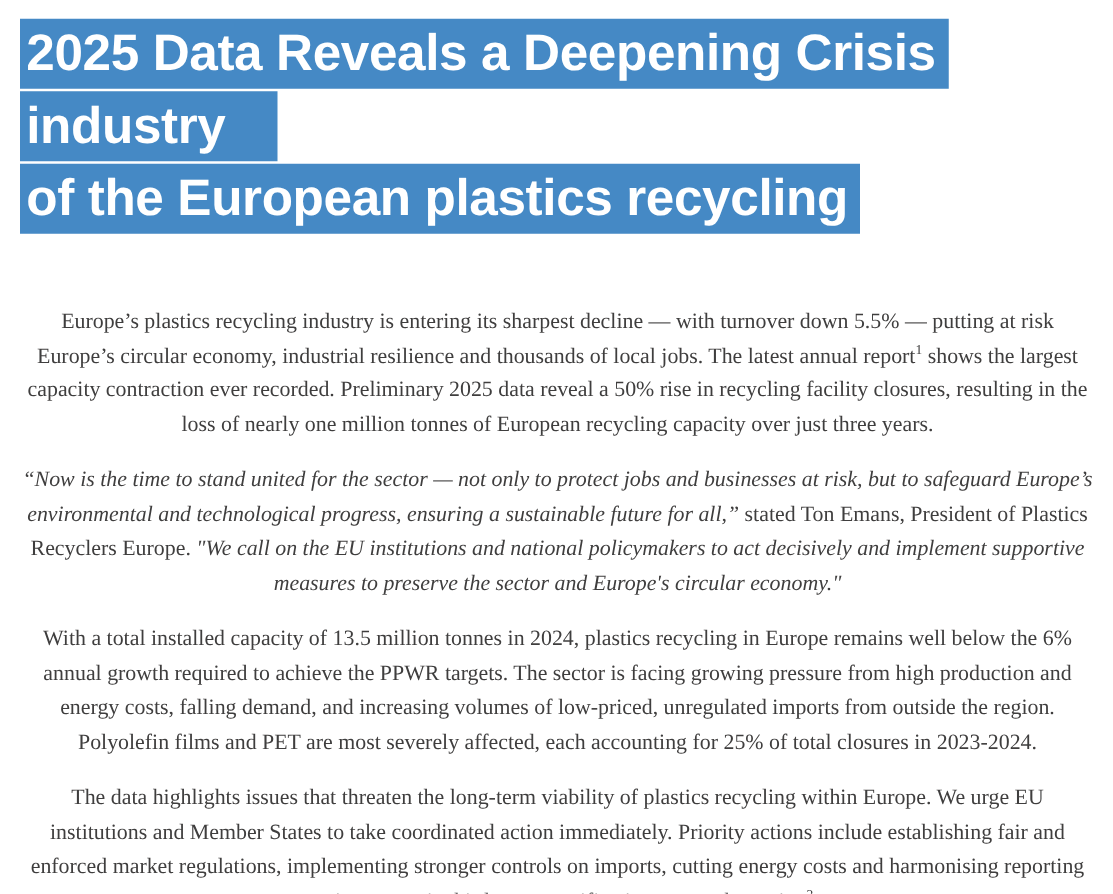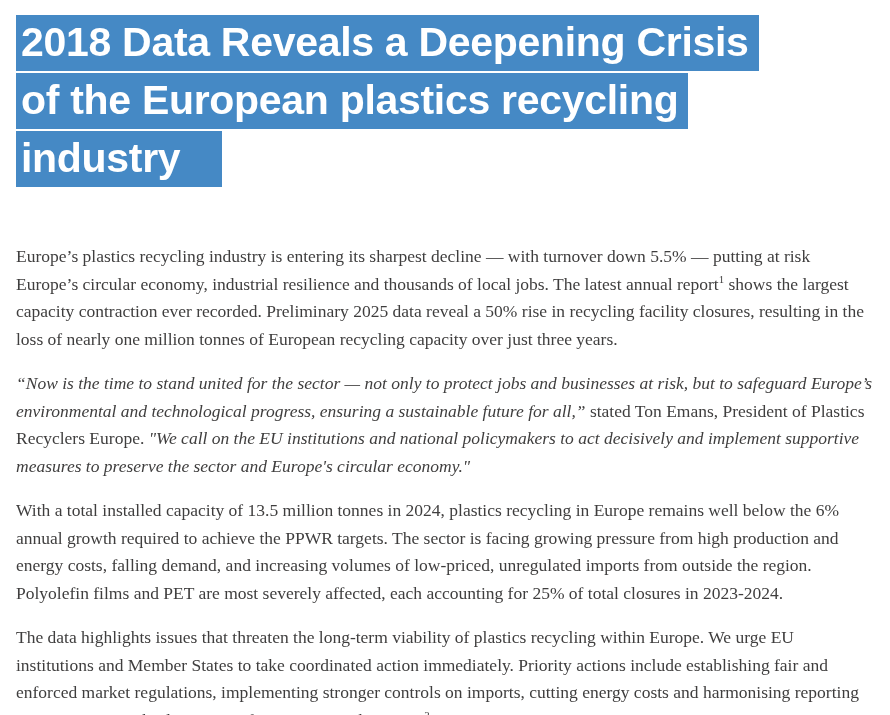--- a/index.html
+++ b/index.html
@@ -42,41 +42,42 @@
     padding-right: 42px;
   }
   
   .body-text {
     color: #3f3e3e;
     font-size: 17.5px;
     line-height: 27.5px;
   }
   .body-text p {
     margin: 0 0 17px 0;
+    text-align: center;
   }
   .body-text em {
   }
   sup.footnote {
     font-size: 62%;
     line-height: 0;
     vertical-align: super;
     color: inherit;
     text-decoration: none;
     cursor: pointer;
   }
 </style>
 </head>
 <body>
 
 <main class="article">
 
   <h1 class="headline">
-    <span class="hl-line"><span class="hl">2018 Data Reveals a Deepening Crisis</span></span>
+    <span class="hl-line"><span class="hl">2025 Data Reveals a Deepening Crisis</span></span>
+    <span class="hl-line last"><span class="hl">industry</span></span>
     <span class="hl-line"><span class="hl">of the European plastics recycling</span></span>
-    <span class="hl-line last"><span class="hl">industry</span></span>
   </h1>
 
   <section class="body-text">
 
     <p><span>Europe’s plastics recycling industry is entering its sharpest decline — with turnover down 5.5% — putting at risk Europe’s circular economy, industrial resilience and thousands of local jobs. The latest annual report</span><sup class="footnote">1</sup><span> shows the largest capacity contraction ever recorded. Preliminary 2025 data reveal a 50% rise in recycling facility closures, resulting in the loss of nearly one million tonnes of European recycling capacity over just three years.</span></p>
 
     <p><em>“Now is the time to stand united for the sector — not only to protect jobs and businesses at risk, but to safeguard Europe’s environmental and technological progress, ensuring a sustainable future for all,”</em><span> stated Ton Emans, President of Plastics Recyclers Europe. </span><em>"We call on the EU institutions and national policymakers to act decisively and implement supportive measures to preserve the sector and Europe's circular economy."</em></p>
 
     <p>With a total installed capacity of 13.5 million tonnes in 2024, plastics recycling in Europe remains well below the 6% annual growth required to achieve the PPWR targets. The sector is facing growing pressure from high production and energy costs, falling demand, and increasing volumes of low-priced, unregulated imports from outside the region. Polyolefin films and PET are most severely affected, each accounting for 25% of total closures in 2023-2024.</p>
 

